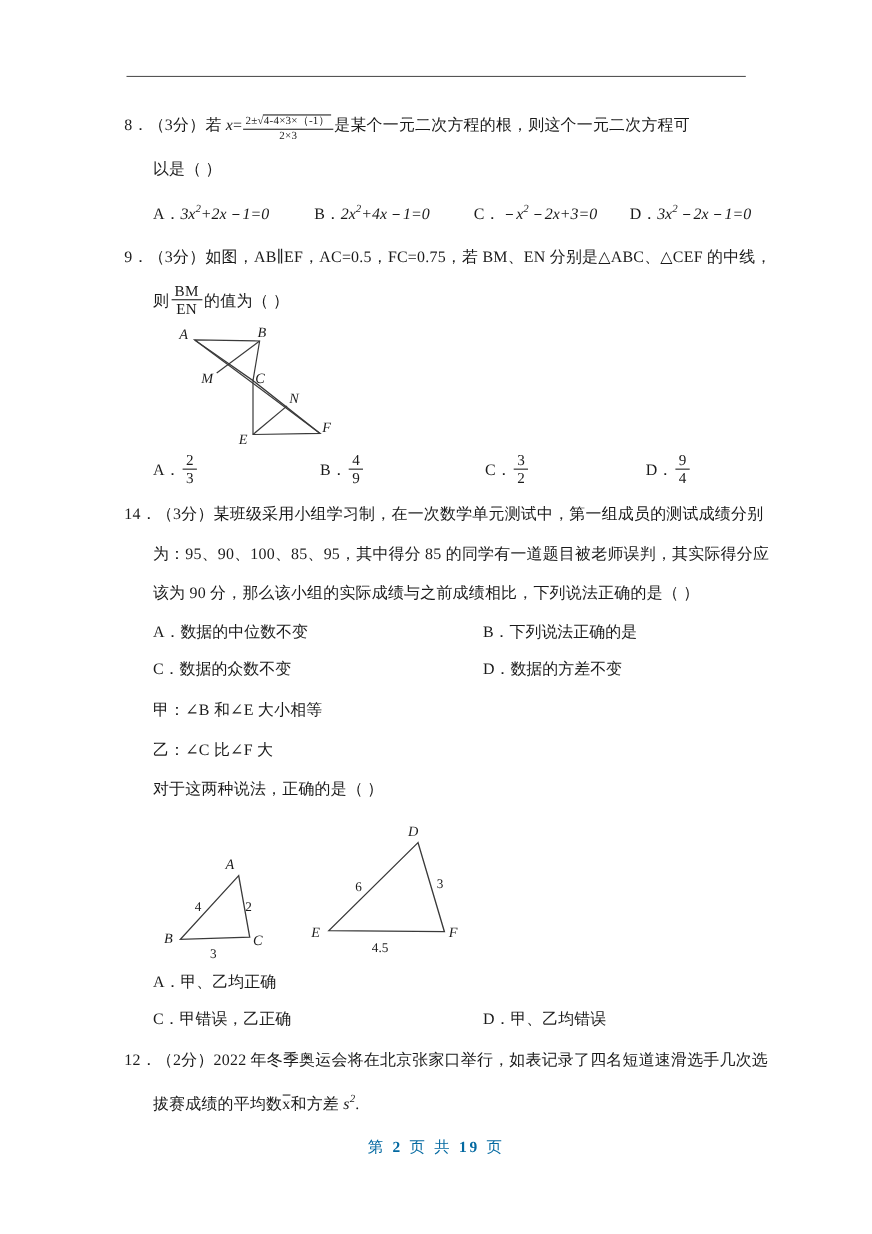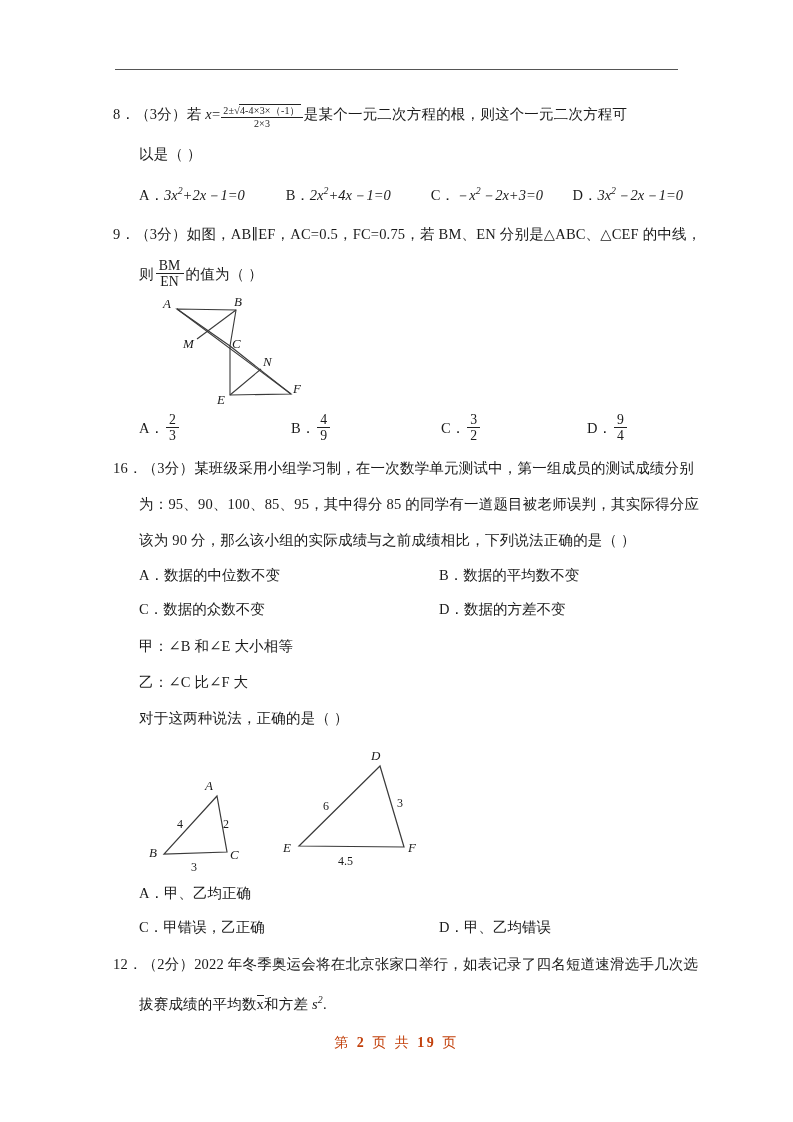--- a/index.html
+++ b/index.html
@@ -125,21 +125,21 @@
     position: relative;
   }
   .footer {
     position: absolute;
     left: 0;
     top: 1034px;
     width: 793px;
     text-align: center;
     font-size: 14px;
     letter-spacing: 2.5px;
-    color: #c2410c;
+    color: #0369a1;
   }
   .footer b { font-weight: bold; }
   svg text {
     font-family: "Liberation Serif", serif;
     font-style: italic;
     font-size: 13px;
     fill: #1a1a1a;
   }
   svg text.num {
     font-style: normal;
@@ -223,30 +223,30 @@
           <span>C．</span><span class="frac"><span class="num">3</span><span class="den">2</span></span>
         </div>
         <div class="opt">
           <span>D．</span><span class="frac"><span class="num">9</span><span class="den">4</span></span>
         </div>
       </div>
     </div>
 
     <div class="q" style="margin-top:2px;">
       <div class="line">
-        <span class="qnum">16</span><span>．</span><span>（3分）</span><span>某班级采用小组学习制，在一次数学单元测试中，第一组成员的测试成绩分别</span>
+        <span class="qnum">14</span><span>．</span><span>（3分）</span><span>某班级采用小组学习制，在一次数学单元测试中，第一组成员的测试成绩分别</span>
       </div>
       <div class="line indent">为：95、90、100、85、95，其中得分 85 的同学有一道题目被老师误判，其实际得分应</div>
       <div class="line indent">该为 90 分，那么该小组的实际成绩与之前成绩相比，下列说法正确的是（      ）</div>
       <div class="opts indent">
         <div class="opt" style="width:300px;">
           <span>A．</span><span>数据的中位数不变</span>
         </div>
         <div class="opt">
-          <span>B．</span><span>数据的平均数不变</span>
+          <span>B．</span><span>下列说法正确的是</span>
         </div>
       </div>
       <div class="opts indent">
         <div class="opt" style="width:300px;">
           <span>C．</span><span>数据的众数不变</span>
         </div>
         <div class="opt">
           <span>D．</span><span>数据的方差不变</span>
         </div>
       </div>

